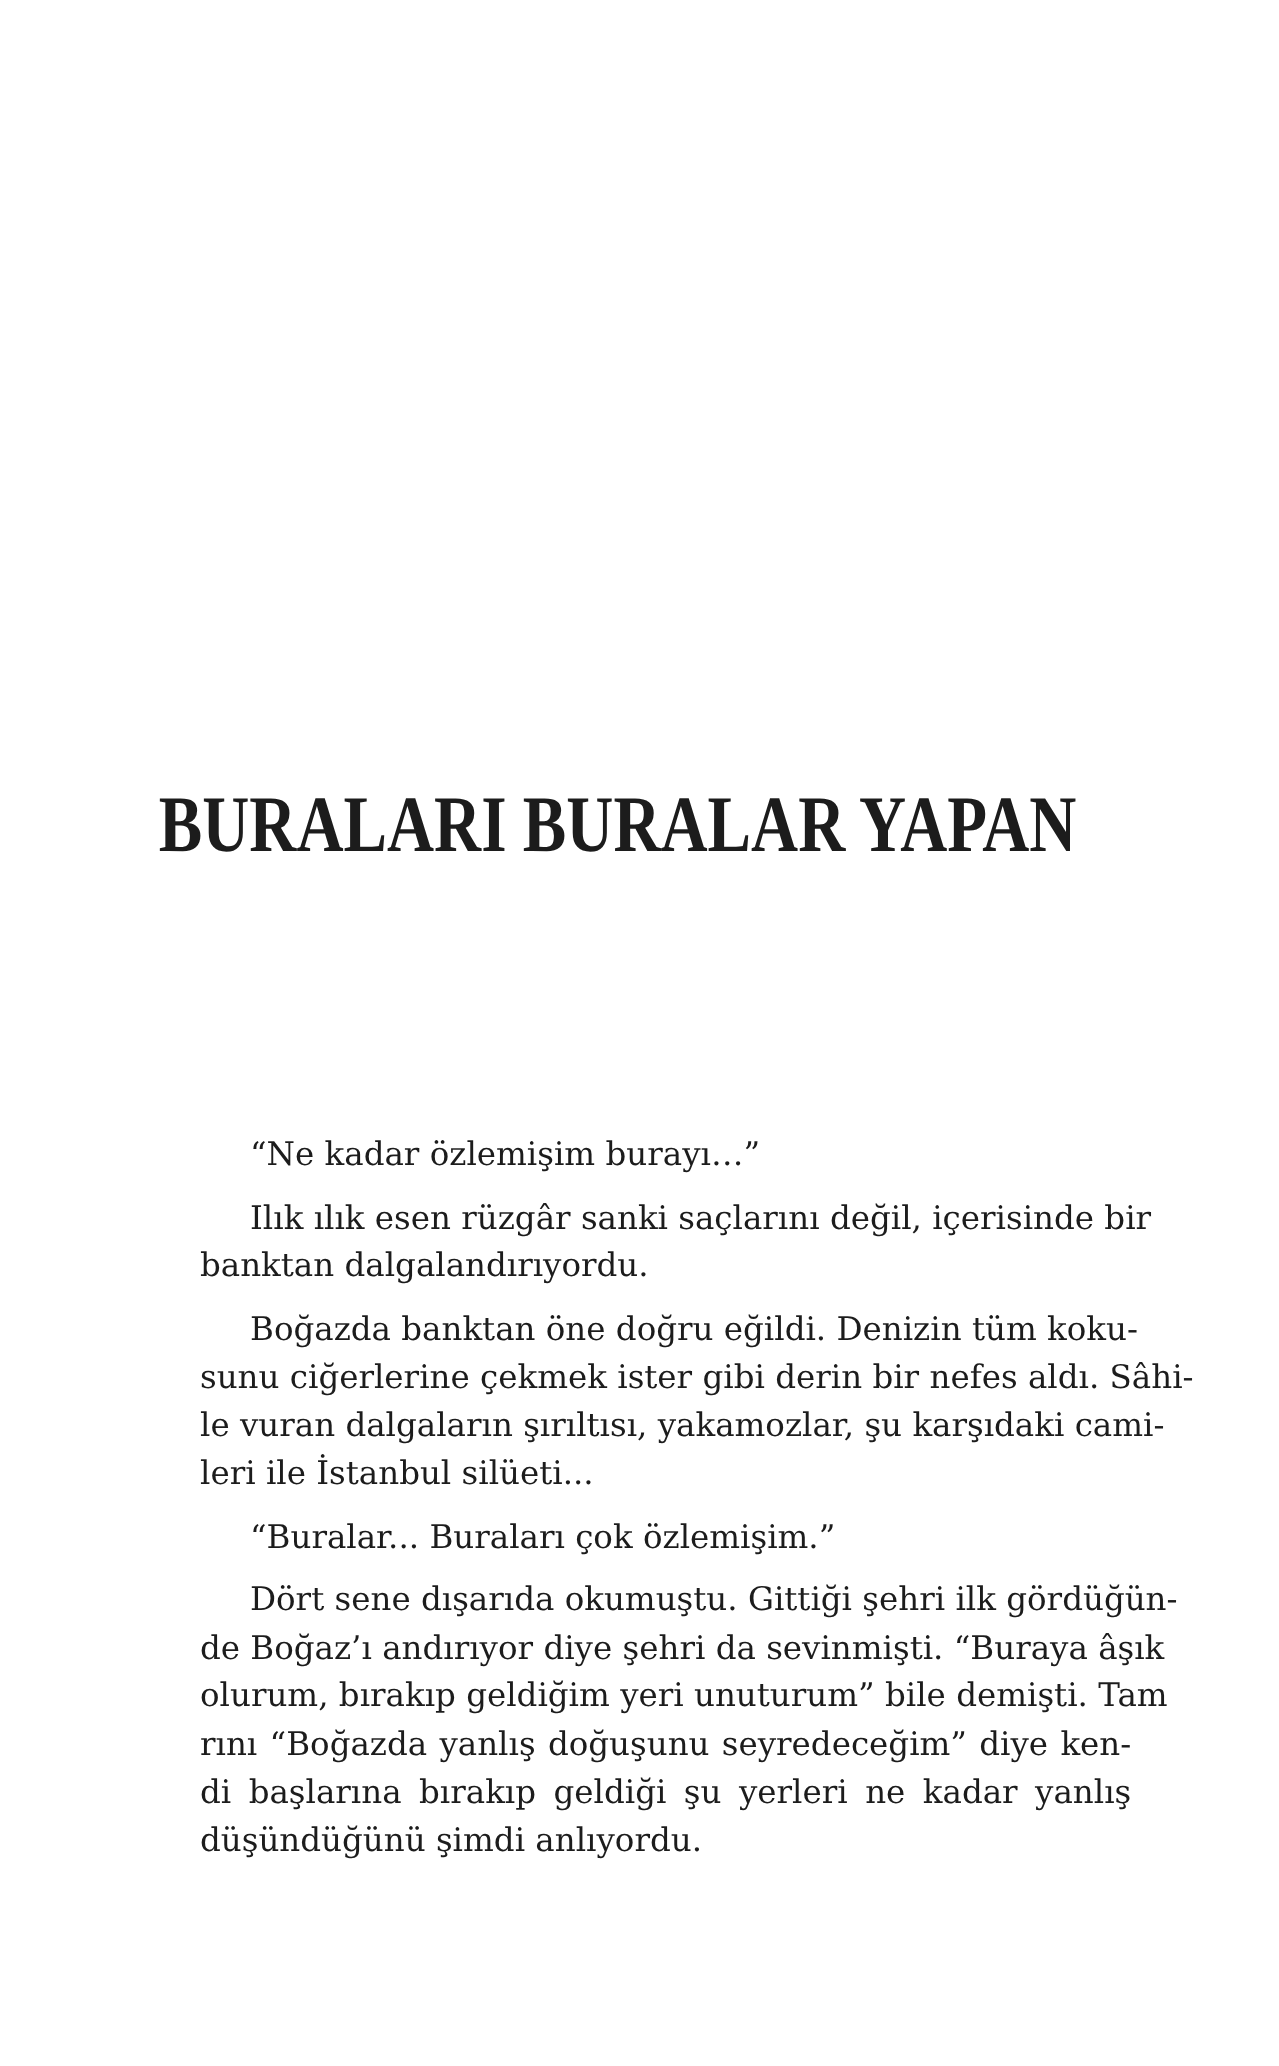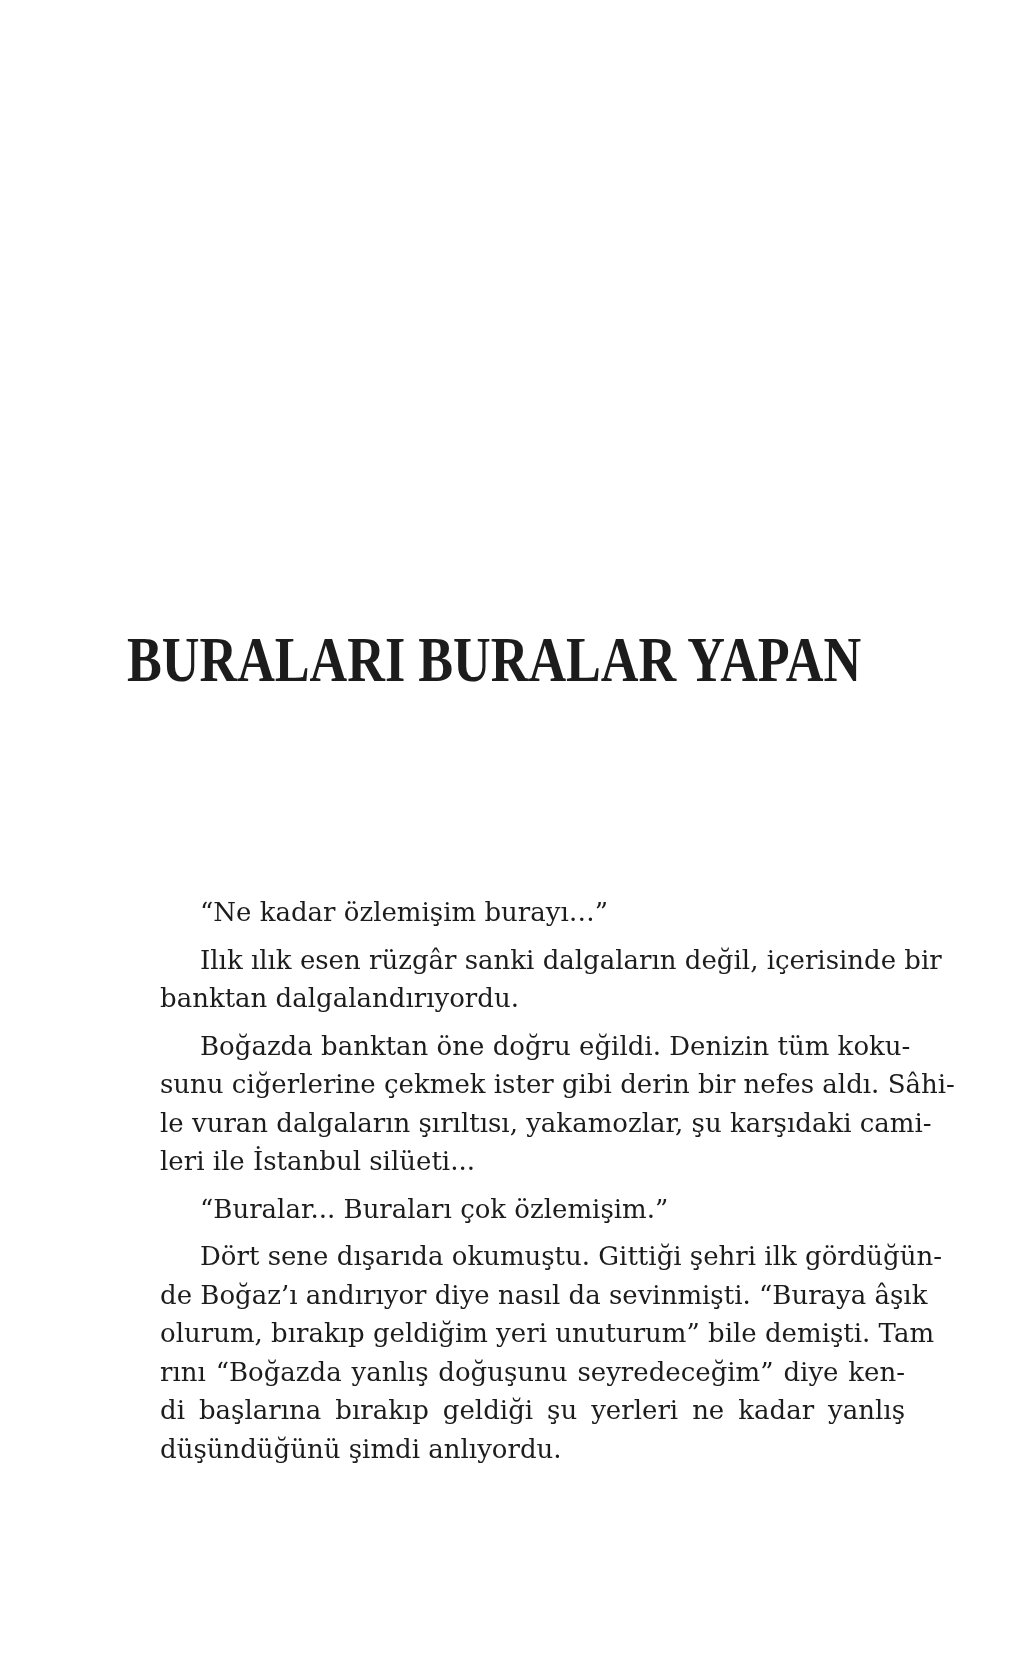--- a/index.html
+++ b/index.html
@@ -58,47 +58,48 @@
       display: block;
       white-space: nowrap;
       text-align: justify;
       text-align-last: justify;
     }
     .line.last {
       text-align-last: left;
     }
     .line.first {
       padding-left: 40px;
+      margin-top: 12px;
     }
   </style>
 </head>
 <body>
 
 <div class="page">
   <h1 class="chapter-title">BURALARI BURALAR YAPAN</h1>
 
   <div class="body-text">
     <div class="para">
       <span class="line first last">“Ne kadar özlemişim burayı…”</span>
     </div>
     <div class="para">
-      <span class="line first">Ilık ılık esen rüzgâr sanki dalgaların değil, içerisinde bir</span>
+      <span class="line first">Ilık ılık esen rüzgâr sanki saçlarını değil, içerisinde bir</span>
       <span class="line last">banktan dalgalandırıyordu.</span>
     </div>
     <div class="para">
       <span class="line first">Boğazda banktan öne doğru eğildi. Denizin tüm koku-</span>
       <span class="line">sunu ciğerlerine çekmek ister gibi derin bir nefes aldı. Sâhi-</span>
       <span class="line">le vuran dalgaların şırıltısı, yakamozlar, şu karşıdaki cami-</span>
       <span class="line last">leri ile İstanbul silüeti...</span>
     </div>
     <div class="para">
       <span class="line first last">“Buralar... Buraları çok özlemişim.”</span>
     </div>
     <div class="para">
       <span class="line first">Dört sene dışarıda okumuştu. Gittiği şehri ilk gördüğün-</span>
-      <span class="line">de Boğaz’ı andırıyor diye nasıl da sevinmişti. “Buraya âşık</span>
+      <span class="line">de Boğaz’ı andırıyor diye şehri da sevinmişti. “Buraya âşık</span>
       <span class="line">olurum, bırakıp geldiğim yeri unuturum” bile demişti. Tam</span>
       <span class="line">rını “Boğazda yanlış doğuşunu seyredeceğim” diye ken-</span>
       <span class="line">di başlarına bırakıp geldiği şu yerleri ne kadar yanlış</span>
       <span class="line last">düşündüğünü şimdi anlıyordu.</span>
     </div>
   </div>
 </div>
 
 </body></html>

